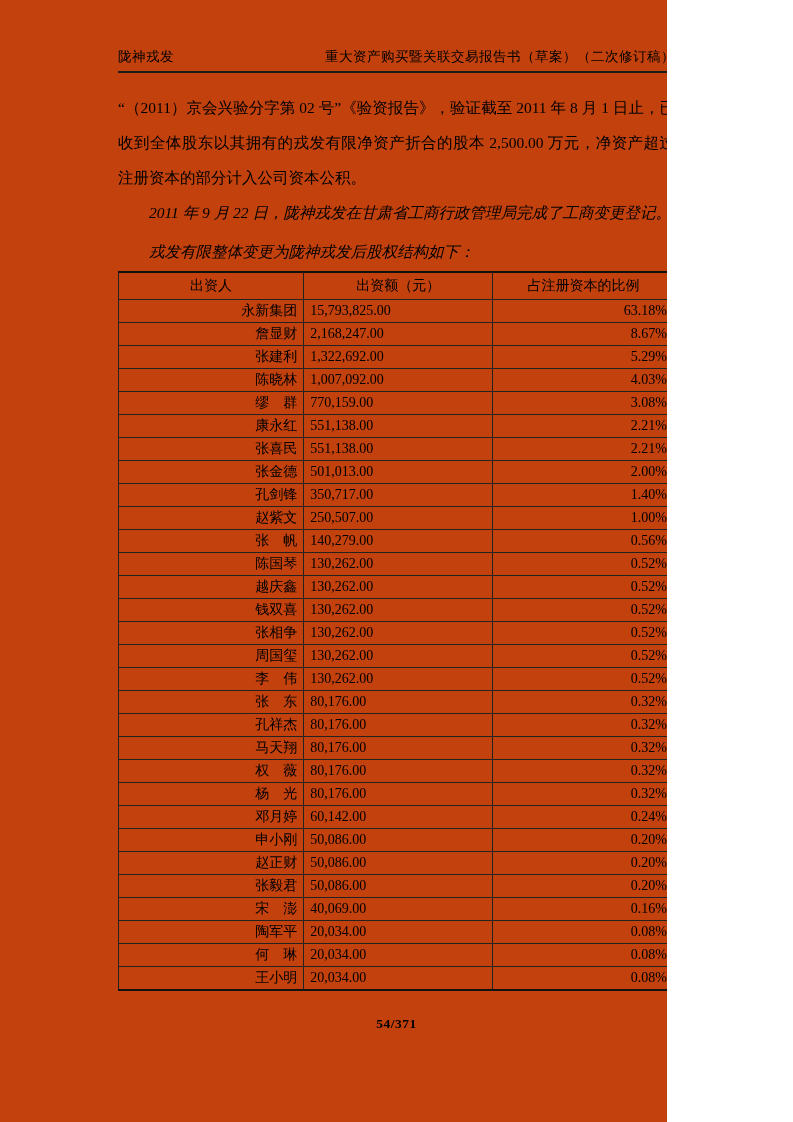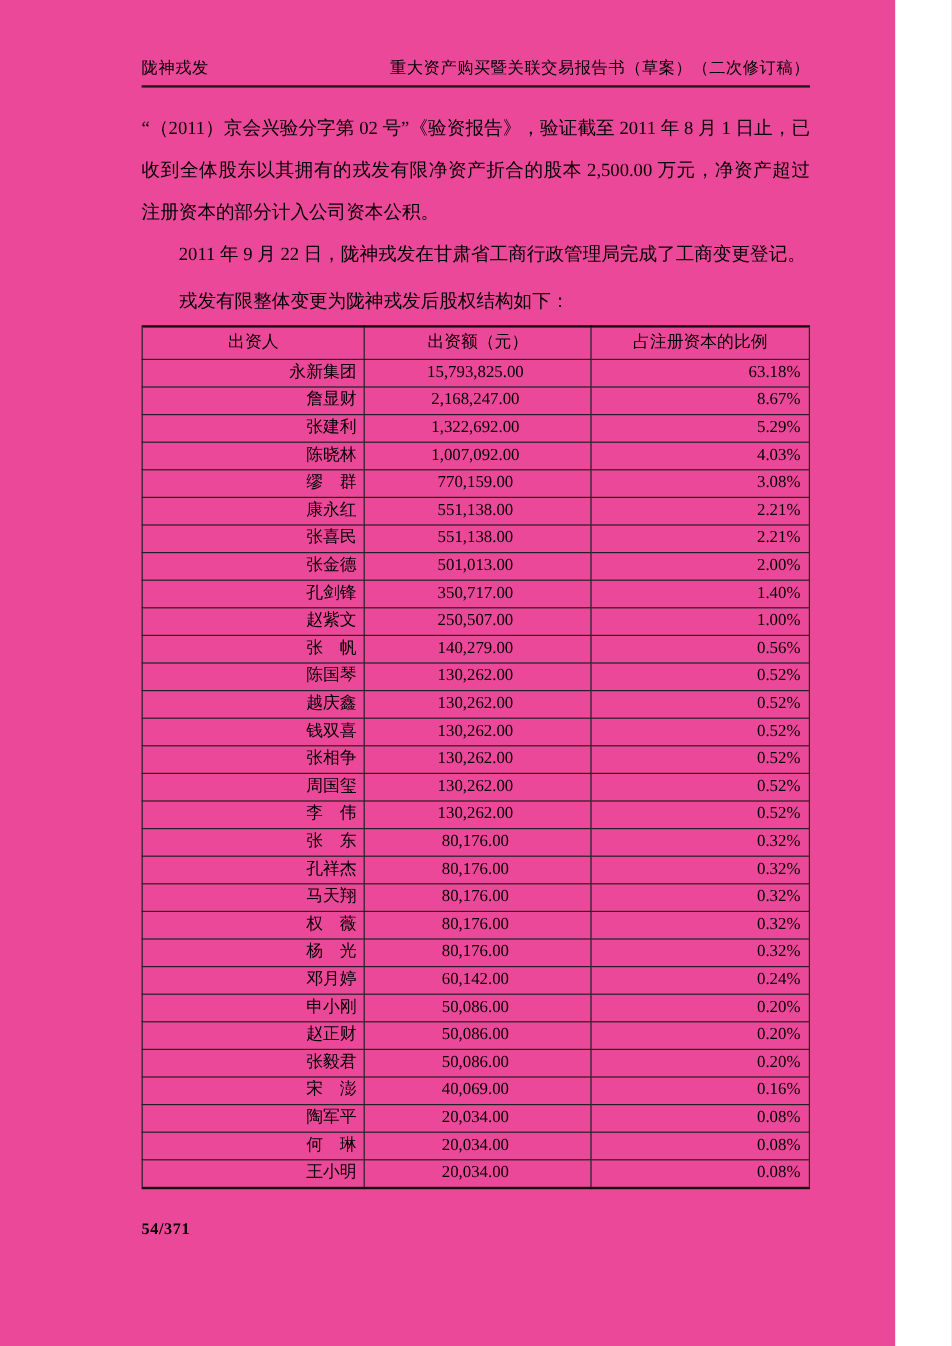--- a/index.html
+++ b/index.html
@@ -2,23 +2,23 @@
 <html><head>
 <meta charset="utf-8">
 <style>
   html, body {
     margin: 0;
     padding: 0;
     background: #ffffff;
   }
   .page {
     position: relative;
-    width: 746px;
+    width: 667px;
     height: 1122px;
-    background: #ec4899;
+    background: #c2410c;
     color: #000000;
     font-family: "Liberation Serif", "DejaVu Serif", serif;
     overflow: hidden;
   }
   .margin-box {
     position: absolute;
     left: 118px;
     width: 557px;
   }
   
@@ -34,21 +34,21 @@
   }
   .doc-header .hdr-right { text-align: right; }
   
   .doc-body {
     top: 90px;
     font-size: 15.5px;
     line-height: 35px;
     text-align: justify;
   }
   .doc-body p { margin: 0; }
-  .para-indent { text-indent: 2em; }
+  .para-indent { text-indent: 2em; font-style: italic; }
   .para-gap { margin-top: 4px !important; }
   
   table.share-table {
     width: 100%;
     margin-top: 2px;
     border-collapse: collapse;
     font-size: 14px;
     border-top: 2.5px solid #111111;
     border-bottom: 2.5px solid #111111;
   }
@@ -59,29 +59,29 @@
     line-height: 22px;
     white-space: pre;
   }
   .share-table th {
     font-weight: normal;
     text-align: center;
     height: 26px;
     line-height: 26px;
   }
   .share-table td.col-name   { text-align: right; }
-  .share-table td.col-amount { text-align: center; padding-right: 10px; }
+  .share-table td.col-amount { text-align: left; padding-right: 10px; }
   .share-table td.col-pct    { text-align: right; padding-right: 7px; }
   .share-table col.c1 { width: 33.3%; }
   .share-table col.c2 { width: 34.0%; }
   .share-table col.c3 { width: 32.7%; }
   
   .doc-footer {
     margin-top: 15px;
-    text-align: left;
+    text-align: center;
     font-size: 13.5px;
     font-weight: bold;
     letter-spacing: 0.5px;
   }
 </style>
 </head>
 <body>
 
 <div class="page">
 

